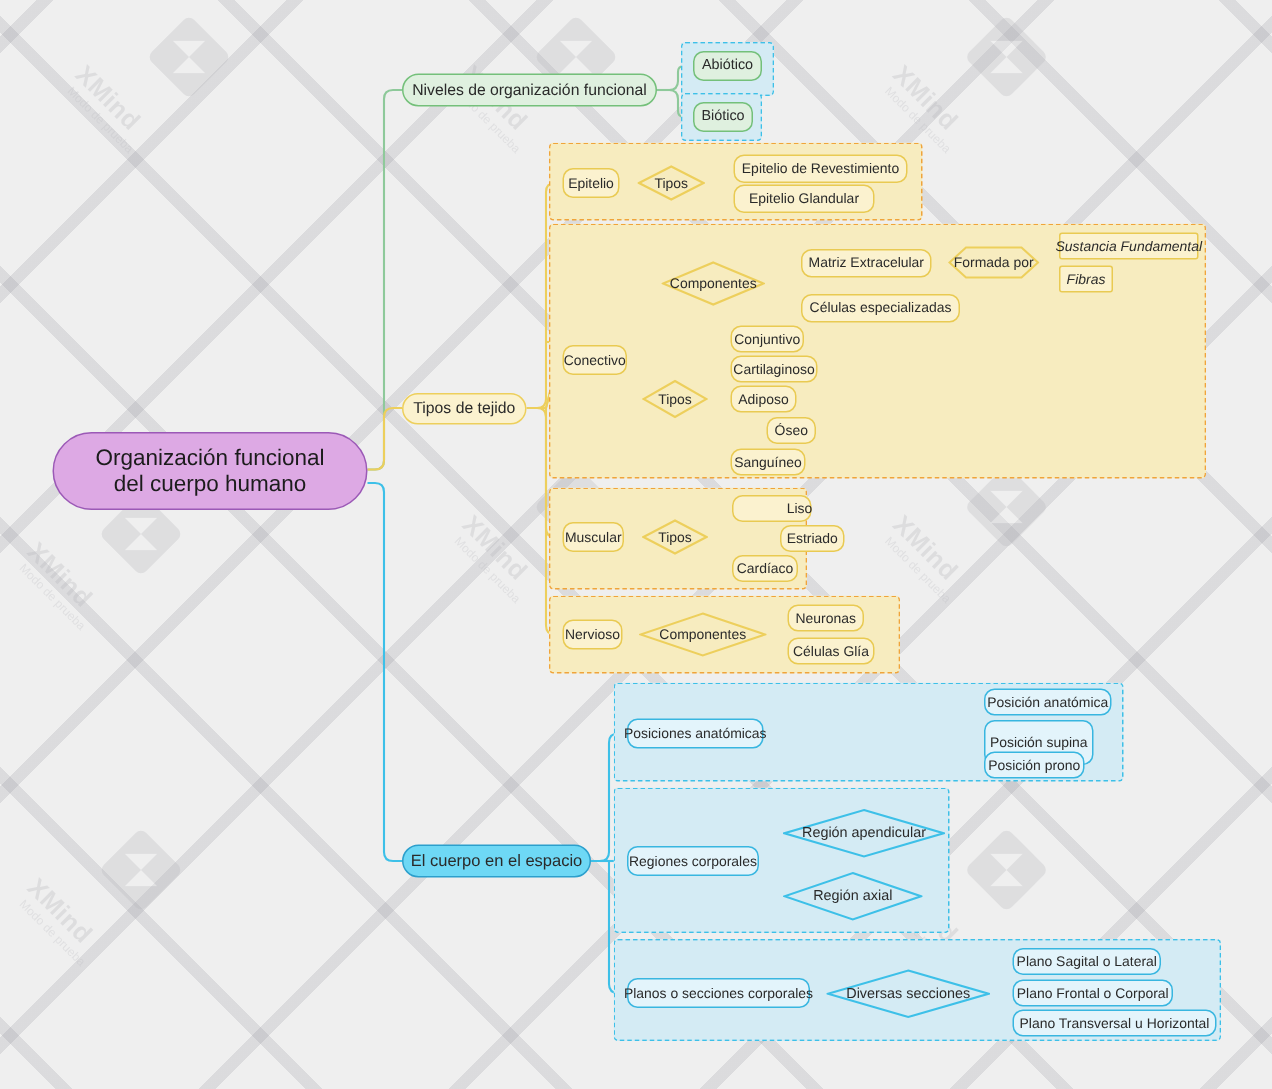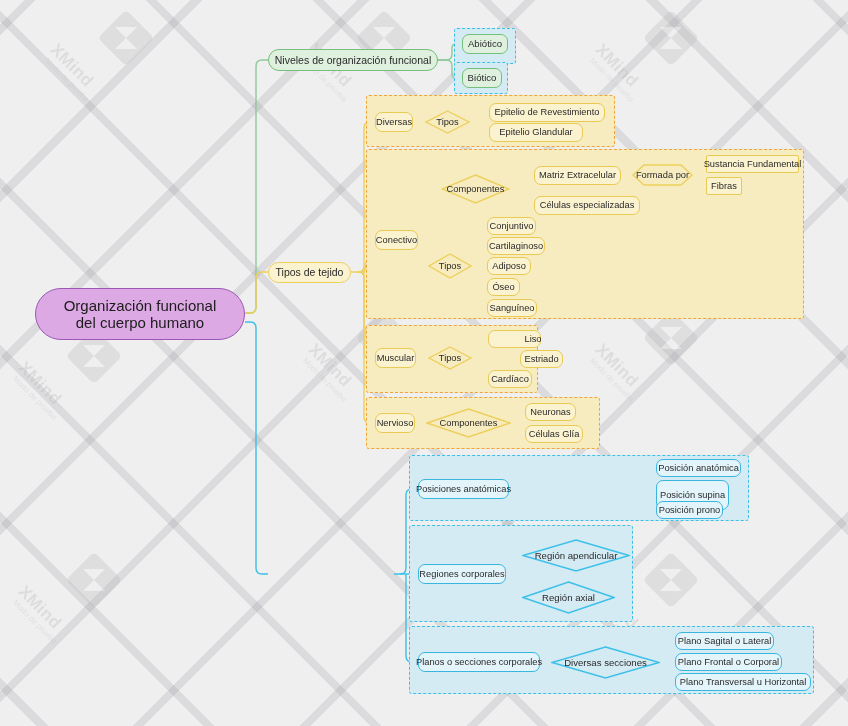--- a/index.html
+++ b/index.html
@@ -132,20 +132,21 @@
   .node.rrect.b { background: #e3f4fb; border: 1.3px solid #38b6e0; }
   .node.rrect.g { background: #dff0df; border: 1.3px solid #74c07a; font-size: 9.6px; }
 
   
   .node.rect {
     border-radius: 2px;
     font-size: 9.3px;
     padding: 0 6px;
     background: #fbf2cf;
     border: 1.2px solid #e9ca52;
+    font-style: italic;
   }
 
   
   .node.diamond {
     background: transparent;
     border: none;
     font-size: 9.3px;
   }
   .node.diamond .dshape {
     position: absolute; inset: 0;
@@ -348,21 +349,21 @@
   </div>
   <div class="node rrect g" style="left:462px; top:68px; width:40px; height:20px;">
     <span>Biótico</span>
   </div>
 
   <div class="node pill yellow" style="left:268px; top:262px; width:83px; height:21px;">
     <span>Tipos de tejido</span>
   </div>
 
   <div class="node rrect y" style="left:375px; top:112px; width:38px; height:20px;">
-    <span>Diversas</span>
+    <span>Epitelio</span>
   </div>
   <div class="node diamond" style="left:425px; top:110px; width:45px; height:24px;">
     <svg class="dshape" viewBox="0 0 45 24" preserveAspectRatio="none">
       <polygon points="22.5,1 44,12 22.5,23 1,12" fill="none" stroke="#edcf5c" stroke-width="1.4"></polygon>
     </svg>
     <span class="dlabel">Tipos</span>
   </div>
   <div class="node rrect y" style="left:489px; top:103px; width:116px; height:19px;">
     <span>Epitelio de Revestimiento</span>
   </div>
@@ -405,21 +406,21 @@
   </div>
   <div class="node rrect y" style="left:487px; top:217px; width:49px; height:18px;">
     <span>Conjuntivo</span>
   </div>
   <div class="node rrect y" style="left:487px; top:237px; width:58px; height:18px;">
     <span>Cartilaginoso</span>
   </div>
   <div class="node rrect y" style="left:487px; top:257px; width:44px; height:18px;">
     <span>Adiposo</span>
   </div>
-  <div class="node rrect y" style="left:487px; top:278px; width:33px; height:18px;">
+  <div class="node rrect y" style="left:511px; top:278px; width:33px; height:18px;">
     <span>Óseo</span>
   </div>
   <div class="node rrect y" style="left:487px; top:299px; width:50px; height:18px;">
     <span>Sanguíneo</span>
   </div>
 
   <div class="node rrect y" style="left:375px; top:348px; width:41px; height:20px;">
     <span>Muscular</span>
   </div>
   <div class="node diamond" style="left:428px; top:346px; width:44px; height:24px;">
@@ -447,20 +448,23 @@
     </svg>
     <span class="dlabel">Componentes</span>
   </div>
   <div class="node rrect y" style="left:525px; top:403px; width:51px; height:18px;">
     <span>Neuronas</span>
   </div>
   <div class="node rrect y" style="left:525px; top:425px; width:58px; height:18px;">
     <span>Células Glía</span>
   </div>
 
+  <div class="node pill cyan" style="left:268px; top:563px; width:126px; height:22px;">
+    <span>El cuerpo en el espacio</span>
+  </div>
 
   <div class="node rrect b" style="left:418px; top:479px; width:91px; height:20px;">
     <span>Posiciones anatómicas</span>
   </div>
   <div class="node rrect b" style="left:656px; top:459px; width:85px; height:18px;">
     <span>Posición anatómica</span>
   </div>
   <div class="node rrect b" style="left:656px; top:480px; width:73px; height:30px;">
     <span>Posición supina</span>
   </div>

